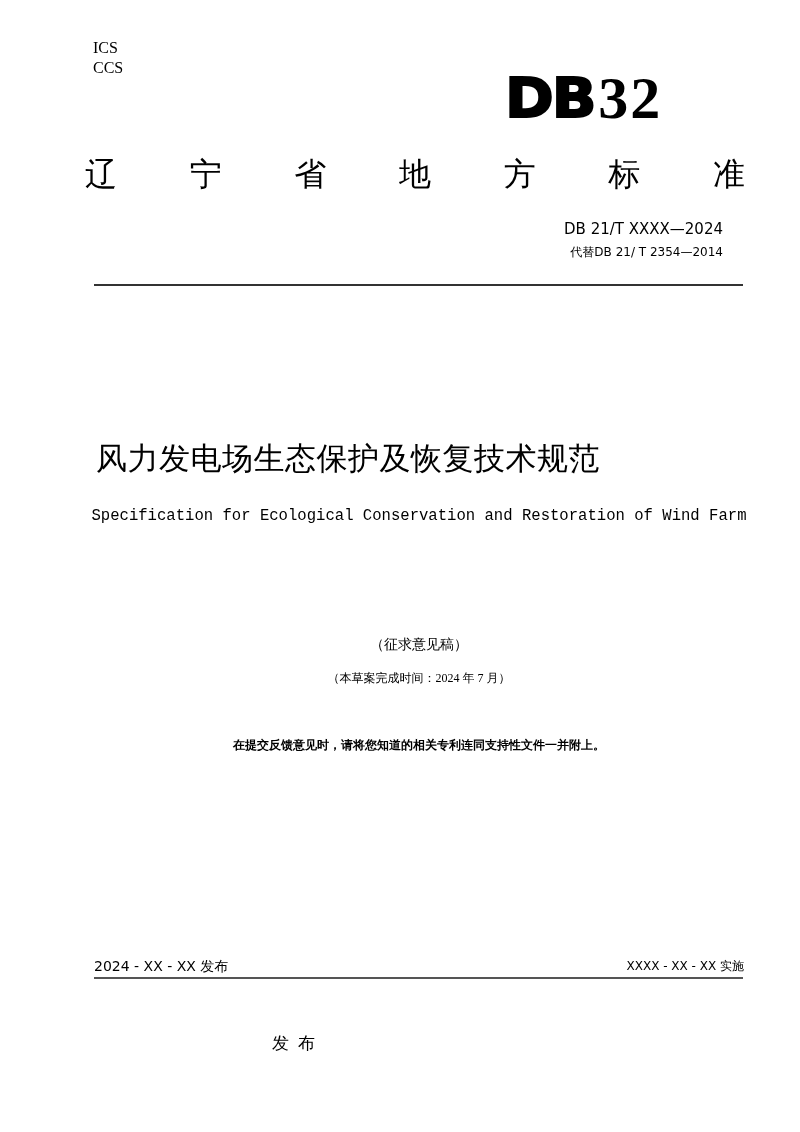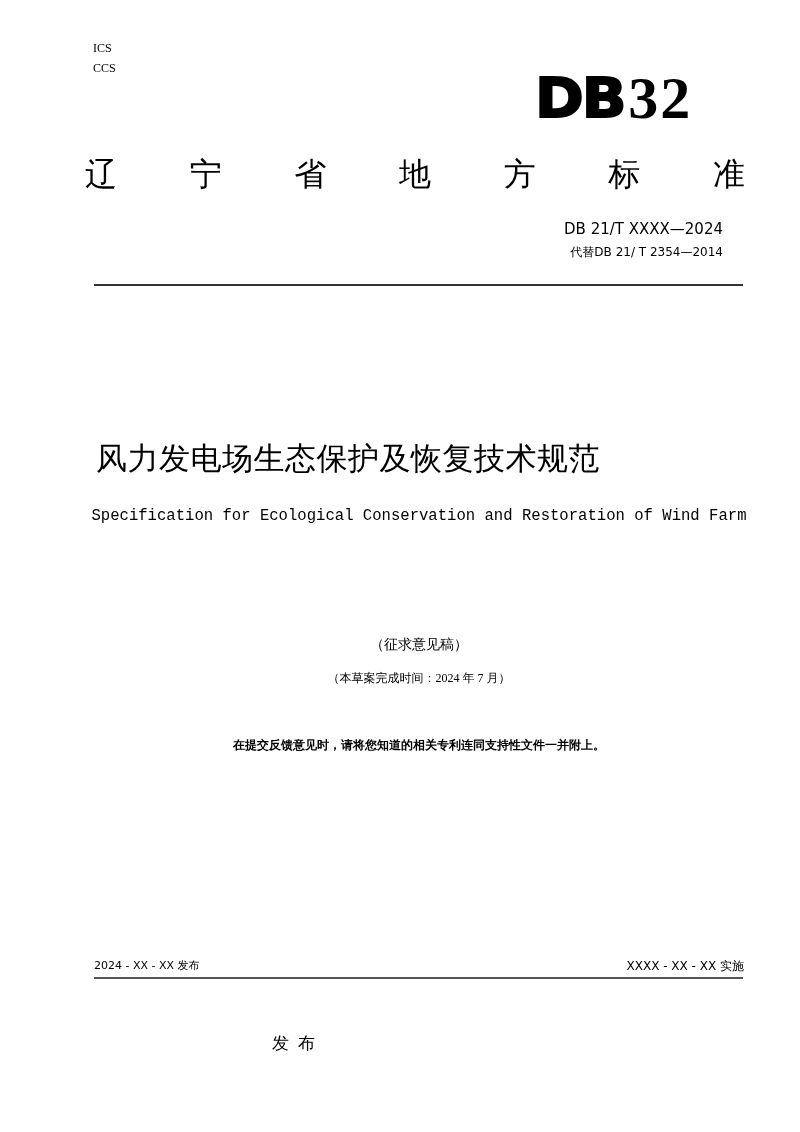--- a/index.html
+++ b/index.html
@@ -2,41 +2,41 @@
 <html><head>
 <meta charset="utf-8">
 <style>
   html, body { margin: 0; padding: 0; background: #ffffff; }
   body { width: 800px; height: 1132px; position: relative; overflow: hidden; color: #000; }
   .abs { position: absolute; }
   .serif { font-family: "Liberation Serif", "DejaVu Serif", serif; }
   .sans { font-family: "DejaVu Sans", "Liberation Sans", sans-serif; }
   .mono { font-family: "Liberation Mono", "DejaVu Sans Mono", monospace; }
 
-  .ics { left: 93px; top: 38px; font-size: 12px; line-height: 20px; }
-  .db-logo { left: 535px; top: 72px; height: 52px; display: flex; align-items: center; }
+  .ics { left: 93px; top: 38px; font-size: 16px; line-height: 20px; }
+  .db-logo { left: 505px; top: 72px; height: 52px; display: flex; align-items: center; }
   .db-logo .db { font-family: "DejaVu Sans", sans-serif; font-weight: 900; font-size: 56px; line-height: 52px; letter-spacing: -2px; transform: scaleX(1.05); transform-origin: left bottom; -webkit-text-stroke: 2px #000; }
   .db-logo .num { font-family: "Liberation Serif", serif; font-weight: bold; font-size: 60px; line-height: 52px; margin-left: 8px; letter-spacing: 2px; }
 
   .std-type { left: 85px; top: 152px; width: 660px; display: flex; justify-content: space-between; font-size: 32px; line-height: 44px; }
   .std-type span { display: inline-block; }
 
   .std-no { right: 77px; top: 218px; font-size: 15px; line-height: 22px; text-align: center; }
   .std-replace { right: 77px; top: 243px; font-size: 12px; line-height: 18px; text-align: center; }
 
   .rule-top { left: 94px; top: 284px; width: 649px; height: 2px; background: #333; }
 
   .title-cn { left: 0; top: 434px; width: 696px; text-align: center; font-size: 31px; line-height: 48px; letter-spacing: 0.5px; }
   .title-en { left: 0; top: 505px; width: 838px; text-align: center; font-size: 15.6px; line-height: 22px; }
 
   .draft { left: 0; top: 634px; width: 838px; text-align: center; font-size: 14px; line-height: 22px; }
   .draft-date { left: 0; top: 668px; width: 838px; text-align: center; font-size: 12px; line-height: 20px; }
   .notice { left: 0; top: 735px; width: 838px; text-align: center; font-size: 12px; line-height: 20px; font-weight: bold; }
 
-  .issue-date { left: 94px; top: 955px; font-size: 11px; line-height: 22px; }
+  .issue-date { left: 94px; top: 955px; font-size: 14px; line-height: 22px; }
   .impl-date { right: 56px; top: 955px; font-size: 12px; line-height: 22px; text-align: right; }
   .rule-bottom { left: 94px; top: 977px; width: 649px; height: 2px; background: #555; }
 
   .publisher { left: 272px; top: 1033px; font-size: 17px; line-height: 24px; display: flex; }
   .publisher .issuer { margin-right: 40px; }
   .publisher .act { letter-spacing: 9px; font-family: Liberation Mono, monospace; }
 </style>
 </head>
 <body>
 

